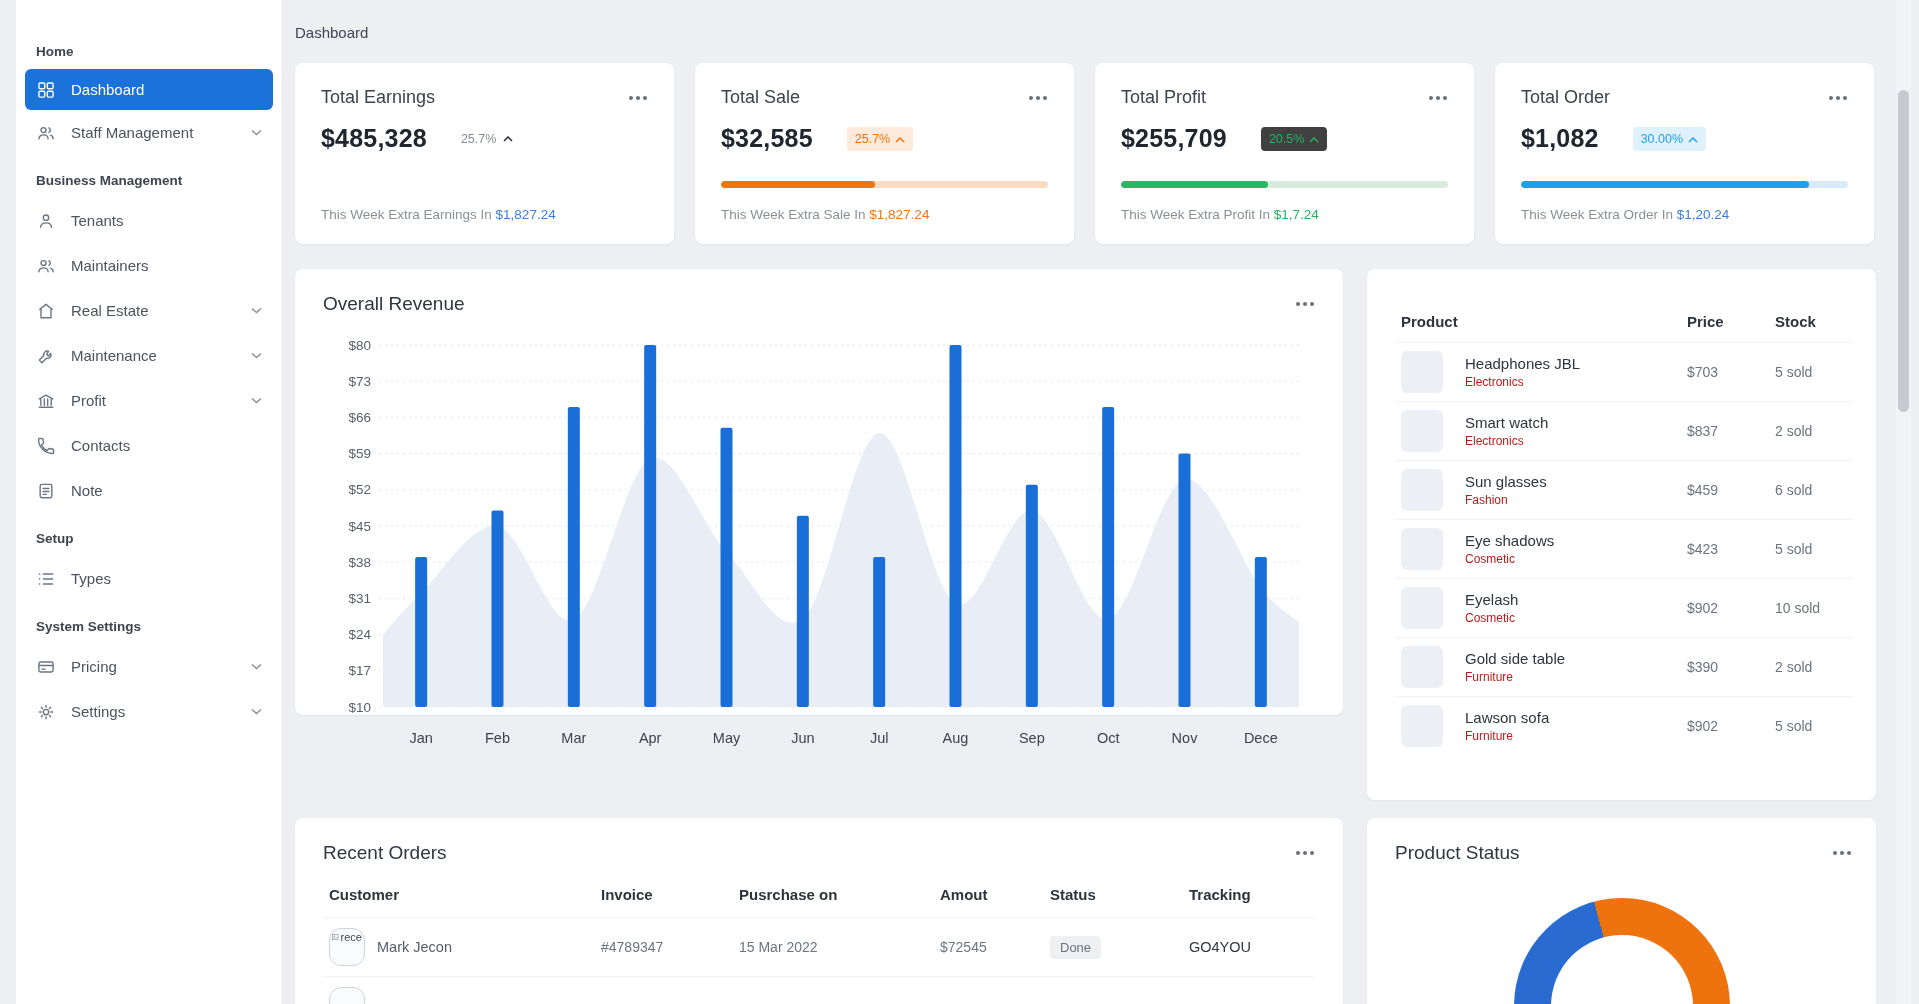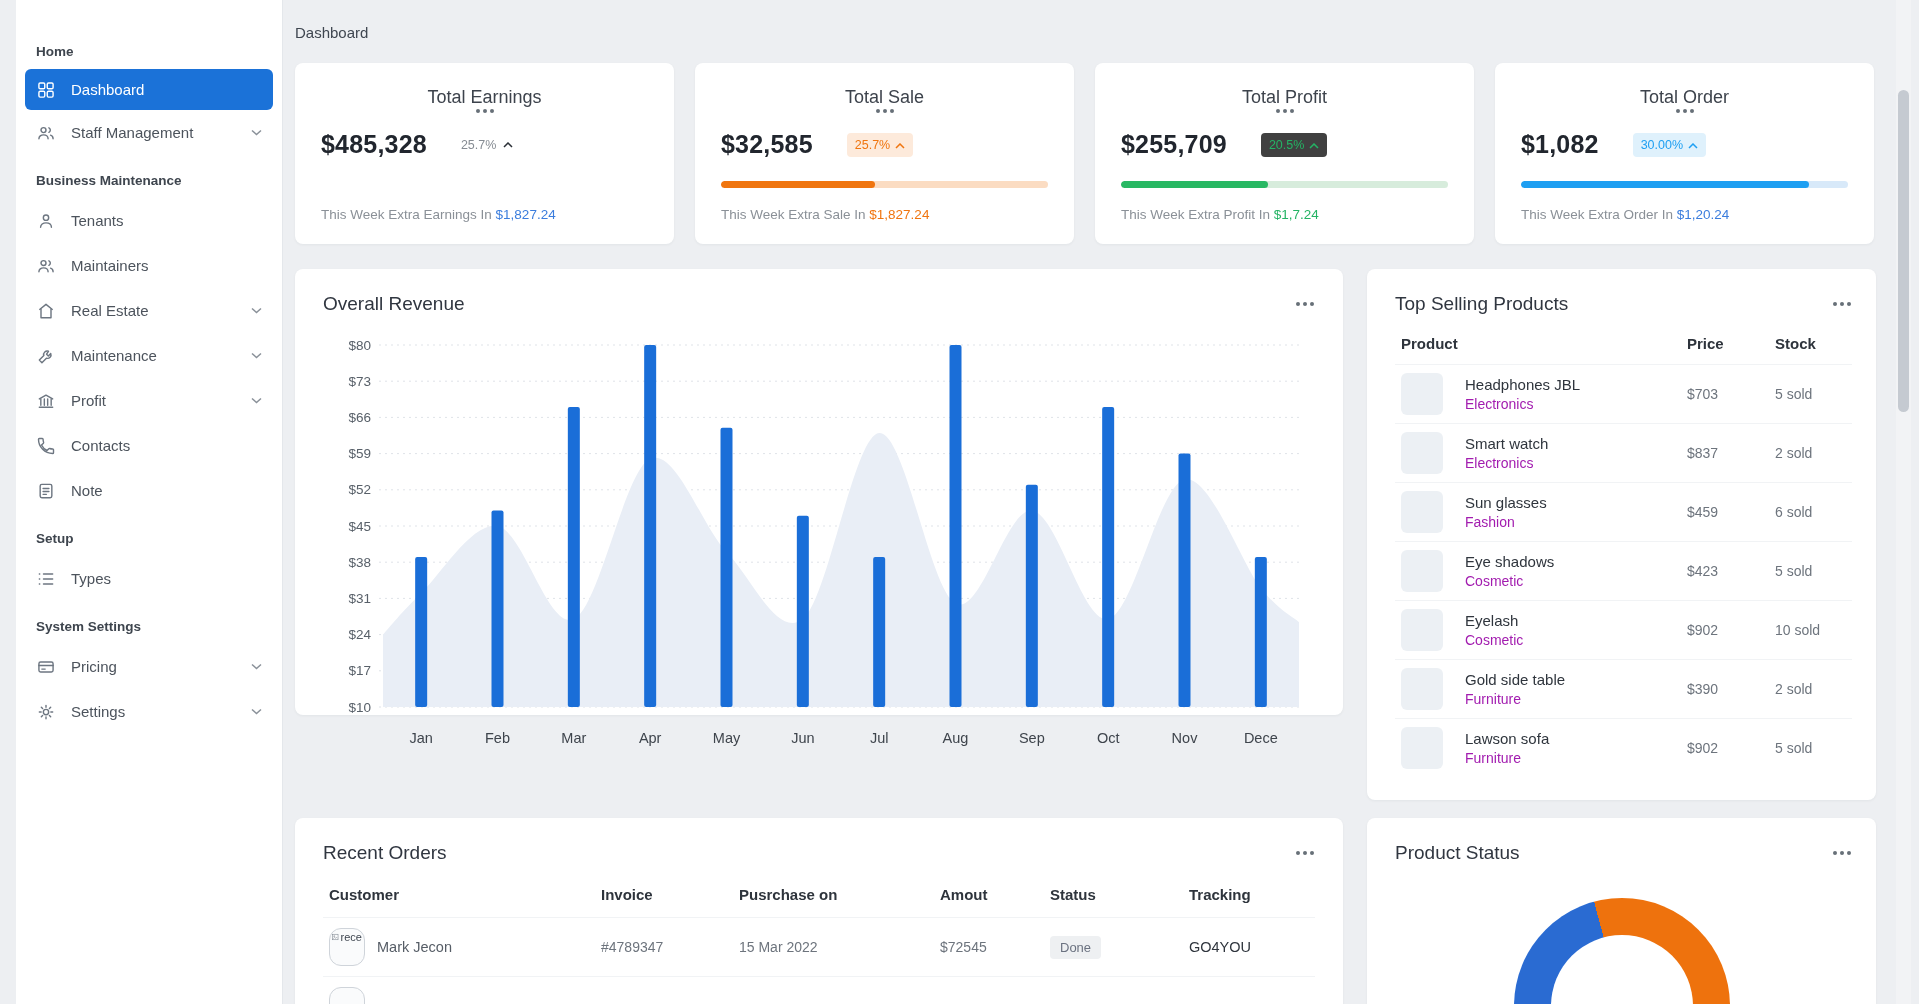--- a/index.html
+++ b/index.html
@@ -30,21 +30,21 @@
 
   
   .main { position:absolute; left:267px; top:0; right:0; bottom:0; padding:24px 0 0 28px; }
   .breadcrumb { font-size:15px; color:#3f4650; margin-bottom:22px; }
 
   .cards-row { display:flex; gap:21px; width:1581px; margin-bottom:25px; }
   .stat-card {
     width:379px; height:181px; background:#fff; border-radius:8px;
     padding:24px 26px; position:relative; box-shadow:0 1px 3px rgba(25,33,45,.05);
   }
-  .card-head { display:flex; justify-content:space-between; align-items:center;flex-direction:column; }
+  .card-head { display:flex; justify-content:space-between; align-items:center; }
   .card-title { font-size:18px; font-weight:500; color:#3d434c; }
   .dots { color:#677078; display:flex; cursor:pointer; }
   .value-row { display:flex; align-items:center; margin-top:16px; }
   .card-value { font-size:25px; font-weight:bold; color:#21262e; letter-spacing:.2px; }
   .delta-plain { margin-left:34px; font-size:12.5px; color:#868c93; display:flex; align-items:center; gap:7px; }
   .delta-plain .chev-up { color:#2a2f36; display:flex; }
   .pill {
     margin-left:34px; display:inline-flex; align-items:center; gap:5px;
     font-size:12.5px; padding:5px 8px; border-radius:4px; font-weight:500;
   }
@@ -71,21 +71,21 @@
     display:grid; grid-template-columns:286px 88px auto; padding:20px 0 12px 6px;
     font-size:15px; font-weight:bold; color:#2e343c;
   }
   .tp-row {
     display:grid; grid-template-columns:286px 88px auto; align-items:center;
     padding:8px 0 8px 6px; border-top:1px solid #f1f3f5; min-height:57px; cursor:pointer;
   }
   .tp-prod { display:flex; align-items:center; gap:22px; }
   .tp-thumb { width:42px; height:42px; border-radius:6px; background:#ecf0f4; flex:0 0 auto; }
   .tp-name { font-size:15px; color:#2f353d; }
-  .tp-cat { font-size:14px; color:#a21caf; margin-top:3px; }
+  .tp-cat { font-size:12px; color:#b91c1c; margin-top:3px; }
   .tp-price, .tp-stock { font-size:14px; color:#6d747d; }
 
   .orders-panel { width:1048px; height:320px; padding:24px 28px; }
   .ord-header {
     display:grid; grid-template-columns:272px 138px 201px 110px 139px auto;
     padding:22px 0 14px 6px; font-size:15px; font-weight:bold; color:#2e343c;
   }
   .ord-row {
     display:grid; grid-template-columns:272px 138px 201px 110px 139px auto; align-items:center;
     padding:10px 0 10px 6px; border-top:1px solid #f1f3f5; min-height:58px; cursor:pointer;
@@ -143,21 +143,21 @@
         </svg>
     </span>
     <span>Staff Management</span>
     <span class="chev">
         <svg width="11" height="7" viewBox="0 0 11 7" fill="none" stroke="currentColor" stroke-width="1.5">
           <polyline points="1,1.5 5.5,5.5 10,1.5"></polyline>
         </svg>
       </span>
   </div>
 
-  <div class="section-label">Business Maintenance</div>
+  <div class="section-label">Business Management</div>
 
   <div class="nav-item">
     <span class="icon">
       <svg width="20" height="20" viewBox="0 0 24 24" fill="none" stroke="currentColor" stroke-width="1.7" stroke-linecap="round">
           <circle cx="12" cy="8" r="3.2"></circle>
           <path d="M5.5 19.5c0-3.4 2.9-5.3 6.5-5.3s6.5 1.9 6.5 5.3"></path>
         </svg>
     </span>
     <span>Tenants</span>
   </div>
@@ -450,30 +450,20 @@
             <text x="556.1666666666666" y="414" text-anchor="middle" font-size="14.5" fill="#3e444c">Jul</text>
             <text x="632.5" y="414" text-anchor="middle" font-size="14.5" fill="#3e444c">Aug</text>
             <text x="708.8333333333333" y="414" text-anchor="middle" font-size="14.5" fill="#3e444c">Sep</text>
             <text x="785.1666666666666" y="414" text-anchor="middle" font-size="14.5" fill="#3e444c">Oct</text>
             <text x="861.5" y="414" text-anchor="middle" font-size="14.5" fill="#3e444c">Nov</text>
             <text x="937.8333333333333" y="414" text-anchor="middle" font-size="14.5" fill="#3e444c">Dece</text>
           </svg></div>
     </section>
 
     <section class="panel top-products">
-      <div class="panel-head">
-        <h2 class="panel-title">Top Selling Products</h2>
-        <span class="dots">
-            <svg width="20" height="6" viewBox="0 0 20 6">
-              <circle cx="3" cy="3" r="2" fill="currentColor"></circle>
-              <circle cx="10" cy="3" r="2" fill="currentColor"></circle>
-              <circle cx="17" cy="3" r="2" fill="currentColor"></circle>
-            </svg>
-          </span>
-      </div>
       <div class="tp-header">
         <span>Product</span>
         <span>Price</span>
         <span>Stock</span>
       </div>
       <div>
 
           <div class="tp-row">
             <div class="tp-prod">
               <div class="tp-thumb"></div>

